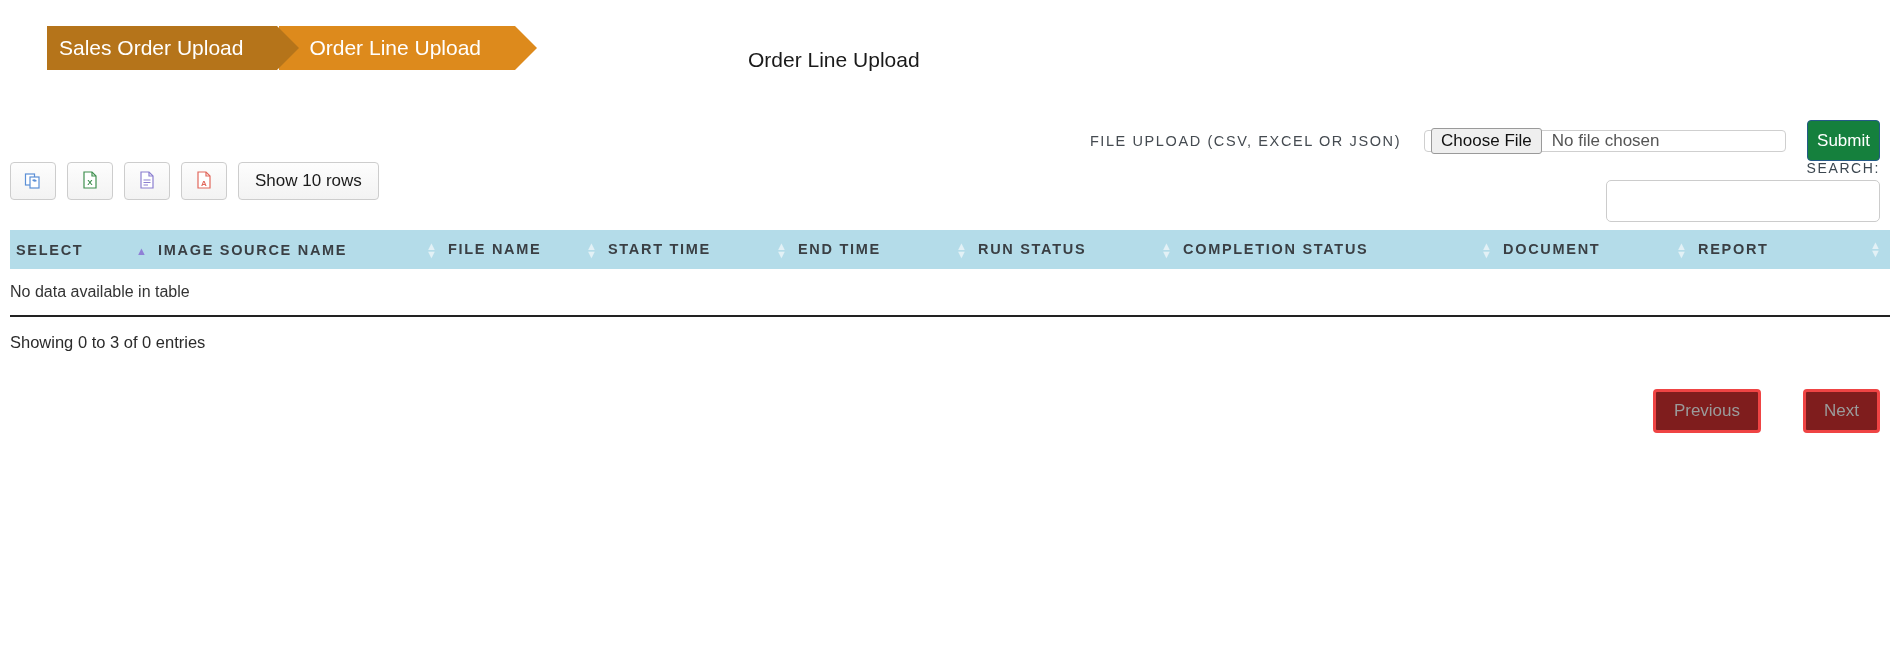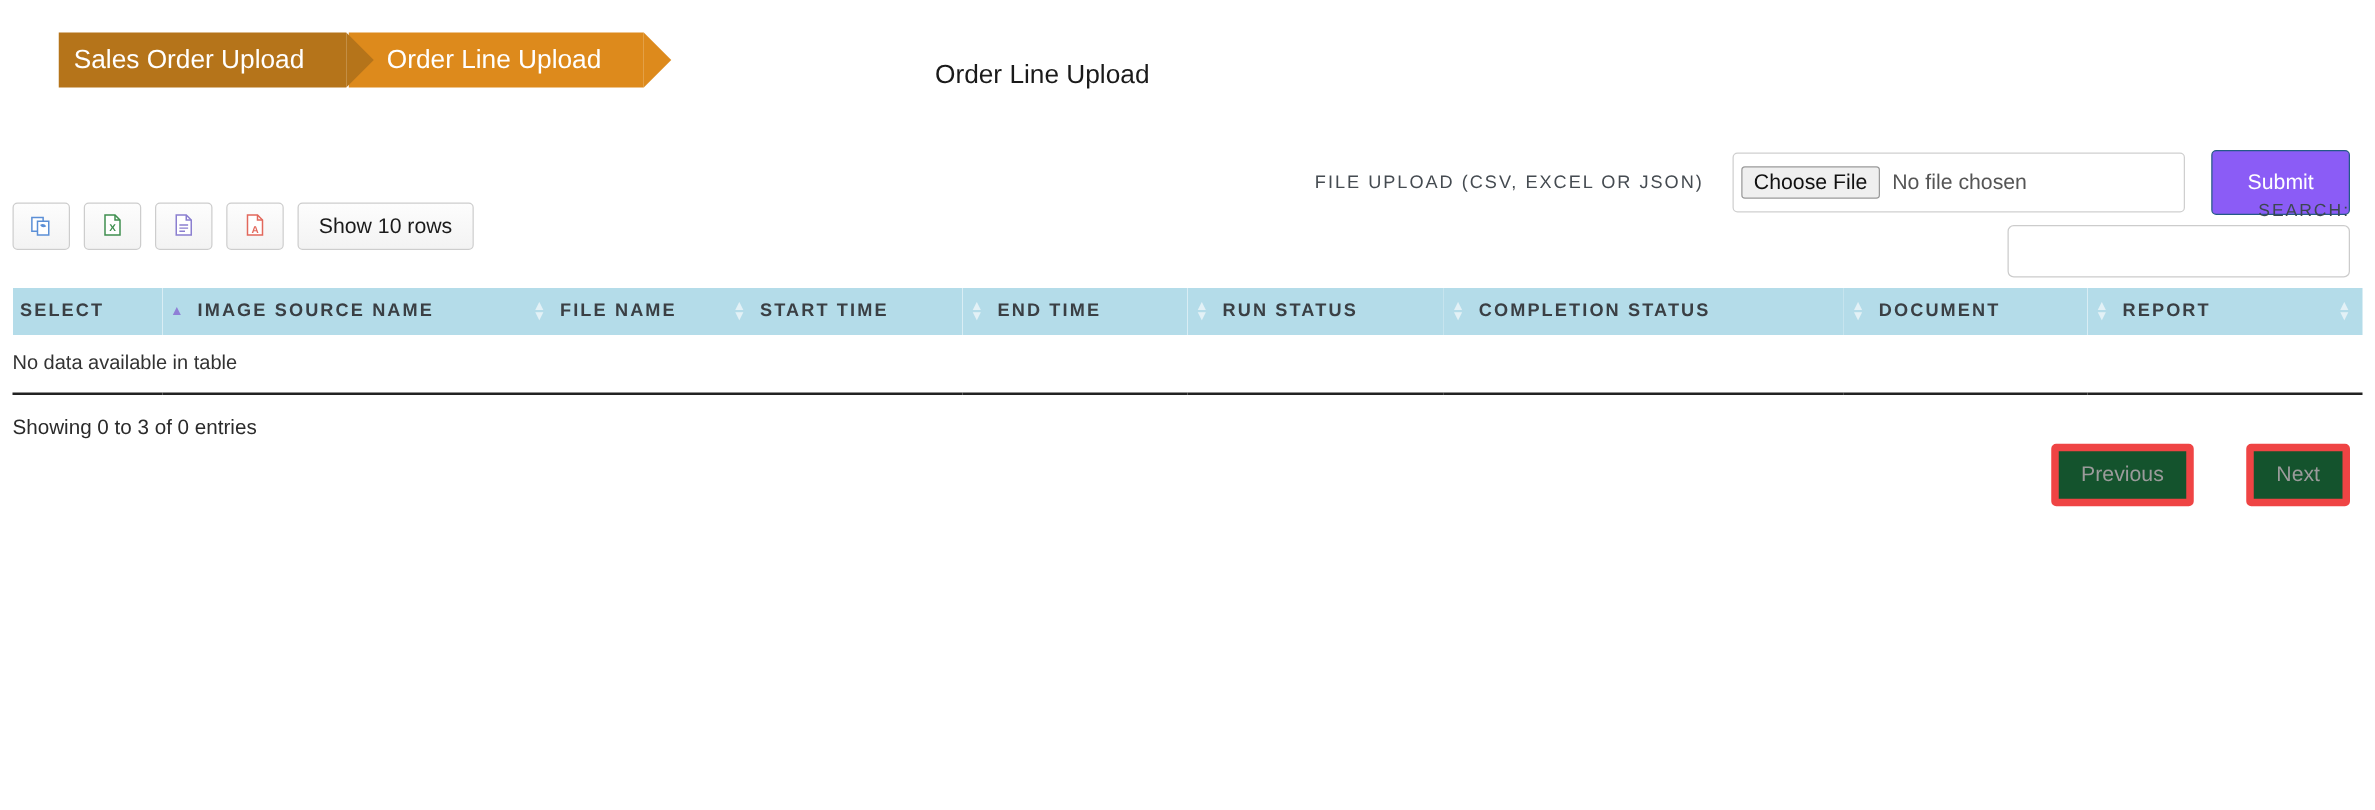--- a/index.html
+++ b/index.html
@@ -69,21 +69,21 @@
   }
   .upload-label {
     font-size: 14.5px;
     letter-spacing: 1.6px;
     color: #454b51;
     text-transform: uppercase;
     margin-right: 8px;
     white-space: nowrap;
   }
   .file-input {
-    width: 362px; height: 48px;
+    width: 362px; height: 22px;
     border: 1px solid #cfcfcf;
     border-radius: 4px;
     background: #fff;
     display: flex;
     align-items: center;
     padding: 0 6px;
   }
   .choose-btn {
     border: 1px solid #9a9a9a;
     background: #efefef;
@@ -93,23 +93,23 @@
     padding: 2px 9px;
     font-family: "Liberation Sans", sans-serif;
   }
   .no-file {
     font-size: 17px;
     color: #555;
     margin-left: 10px;
   }
   .submit-btn {
     margin-left: 6px;
-    height: 52px;
-    padding: 0 28px;
-    background: #8b5cf6;
+    height: 41px;
+    padding: 0 9px;
+    background: #15803d;
     border: 1px solid #245a88;
     border-radius: 4px;
     color: #fff;
     font-size: 17px;
     font-family: "Liberation Sans", sans-serif;
     cursor: pointer;
   }
 
   
   .search-wrap {
@@ -209,28 +209,29 @@
     font-size: 16.5px;
     color: #2b2b2b;
   }
   .pager {
     position: absolute;
     top: 355px; right: 20px;
     display: flex;
     gap: 42px;
   }
   .pg-btn {
-    border: 6px solid #ef4444;
-    border-radius: 4px;
-    background: #14532d;
+    border: 3px solid #ef4444;
+    border-radius: 4px;
+    background: #7f1d1d;
     color: #9b9b9b;
     font-size: 17px;
     padding: 9px 18px;
     font-family: "Liberation Sans", sans-serif;
     cursor: pointer;
+    margin-top: 34px;
   }
 </style>
 </head>
 <body>
 
 <div class="breadcrumb-bar">
   <div class="crumb c1">
     <span>Sales Order Upload</span>
   </div>
   <div class="crumb c2">

